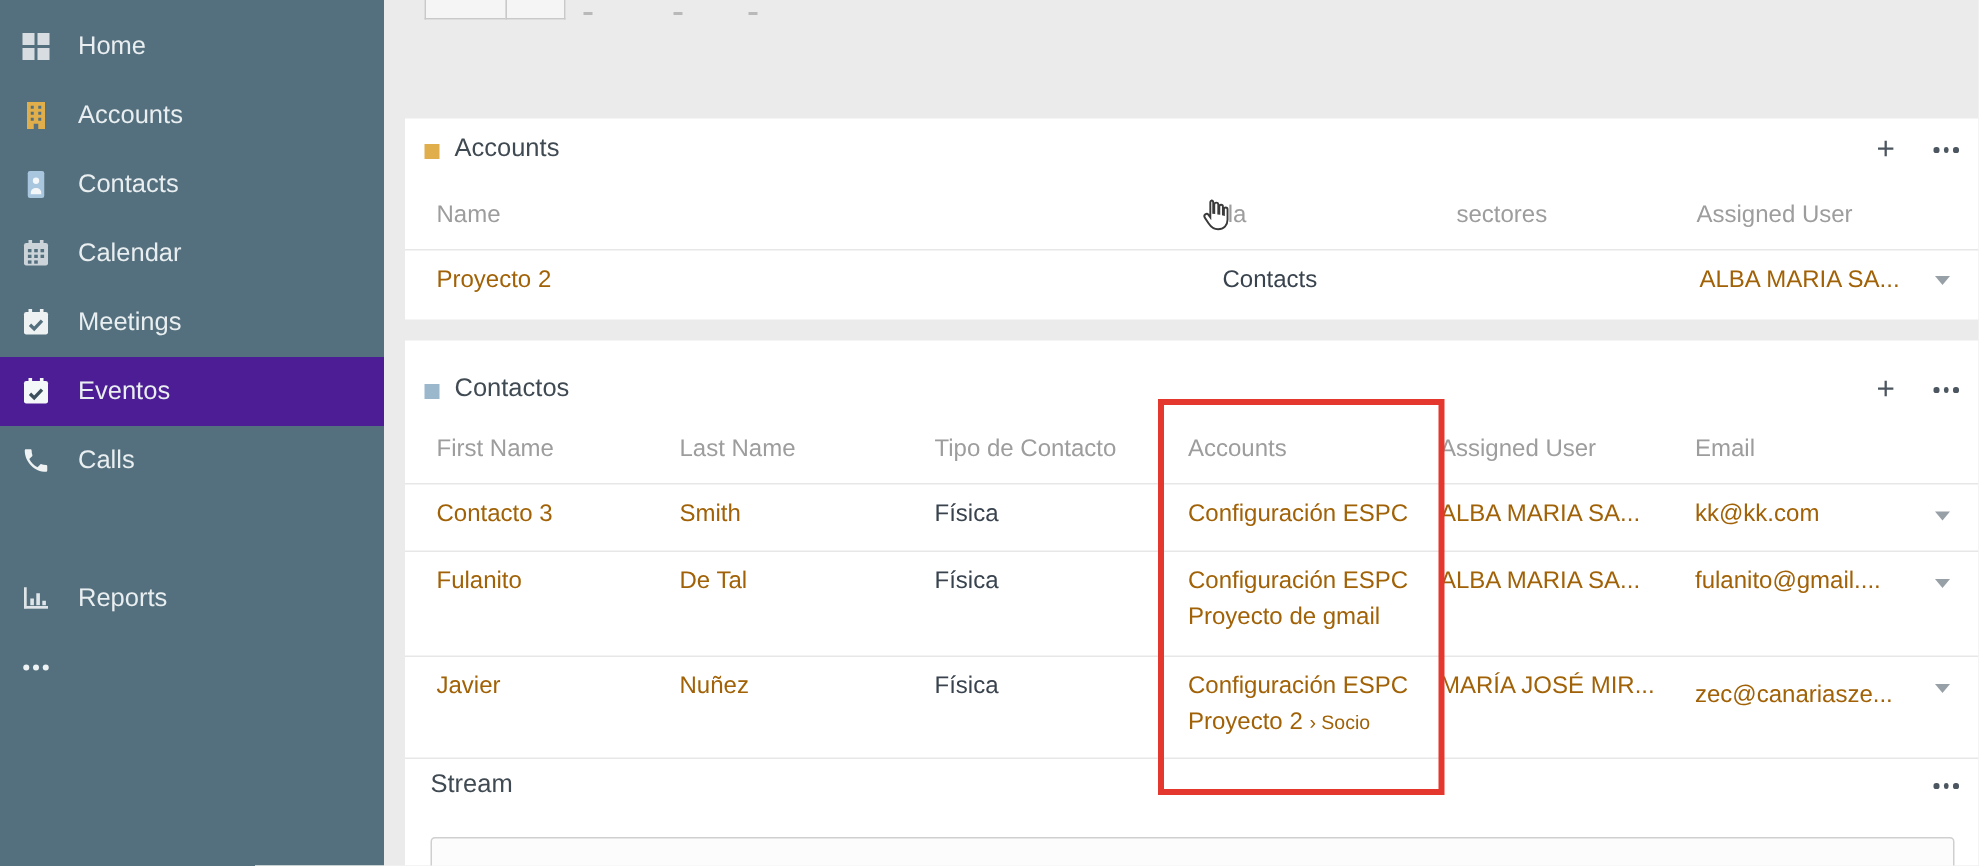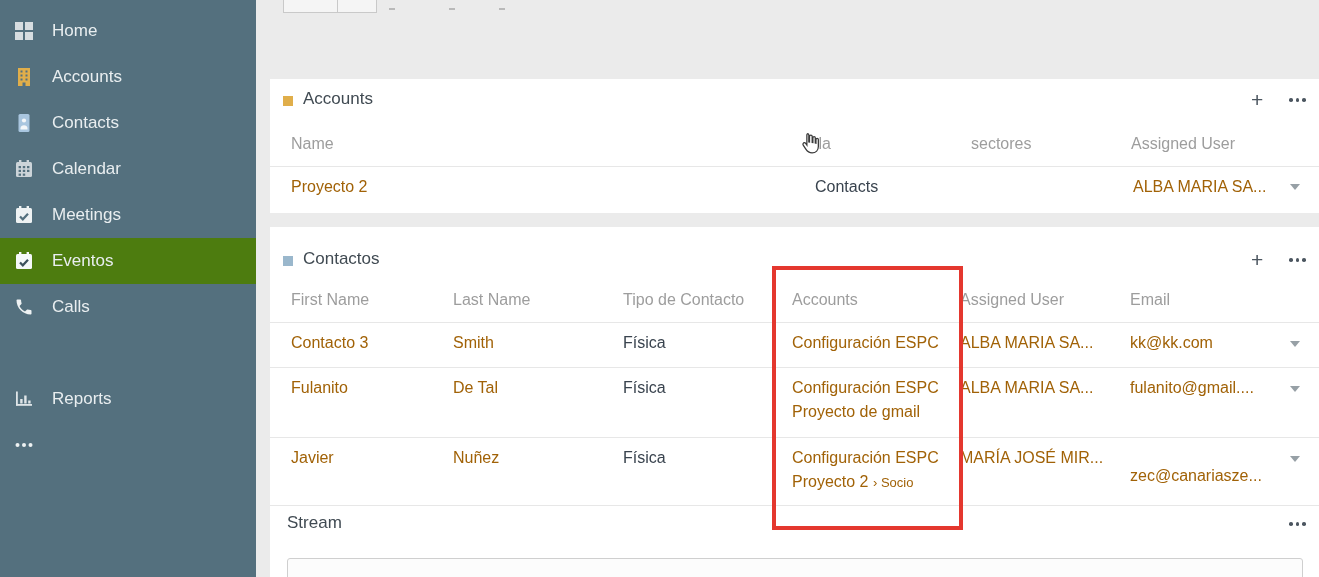--- a/index.html
+++ b/index.html
@@ -2,21 +2,21 @@
 <html><head>
 <meta charset="utf-8">
 <style>
   * { margin:0; padding:0; box-sizing:border-box; }
   body { font-family:"Liberation Sans","DejaVu Sans",sans-serif; }
   .screen { position:relative; width:1319px; height:577px; background:#ebebeb; overflow:hidden; }
 
   
   .sidebar { position:absolute; left:0; top:0; width:256px; height:577px; background:#54707e; }
   .sb-item { position:absolute; left:0; width:256px; height:46px; cursor:pointer; }
-  .sb-item.active { background:#4d7c0f; }
+  .sb-item.active { background:#4c1d95; }
   .sb-item .icon { position:absolute; left:14px; top:50%; transform:translateY(-50%); width:20px; height:20px; }
   .sb-item .lbl { position:absolute; left:52px; top:50%; transform:translateY(-50%);
                   font-size:17px; color:#e9eef0; white-space:nowrap; }
 
   
   .panel { position:absolute; left:270px; width:1049px; background:#ffffff; }
   .hline { position:absolute; left:0; width:100%; height:1px; background:#e7e7e7; }
   .ptitle { position:absolute; font-size:17px; color:#404a52; white-space:nowrap; }
   .sq { position:absolute; width:10px; height:10px; }
   .plus { position:absolute; font-size:21px; color:#4c5660; line-height:1; cursor:pointer; }
@@ -259,21 +259,21 @@
     </div>
     <div class="hline" style="top:210px;"></div>
 
     <div>
       <span class="cell link k-c1" style="top:222px;">Javier</span>
       <span class="cell link k-c2" style="top:222px;">Nuñez</span>
       <span class="cell dark k-c3" style="top:222px;">Física</span>
       <span class="cell link k-c4" style="top:222px;">Configuración ESPC</span>
       <span class="cell k-c4" style="top:246px;"><span class="link">Proyecto 2</span> <span class="rolesm">› Socio</span></span>
       <span class="cell link k-c5" style="top:222px;">MARÍA JOSÉ MIR...</span>
-      <span class="cell link k-c6" style="top:240px;">zec@canariasze...</span>
+      <span class="cell link k-c6" style="top:228px;">zec@canariasze...</span>
       <span class="caret" style="left:1020px; top:229px;"></span>
     </div>
     <div class="hline" style="top:278px;"></div>
 
     <span class="ptitle" style="left:17px; top:286px;">Stream</span>
     <span class="dots" style="left:1019px; top:295px;">
         <i></i>
         <i></i>
         <i></i>
       </span>

